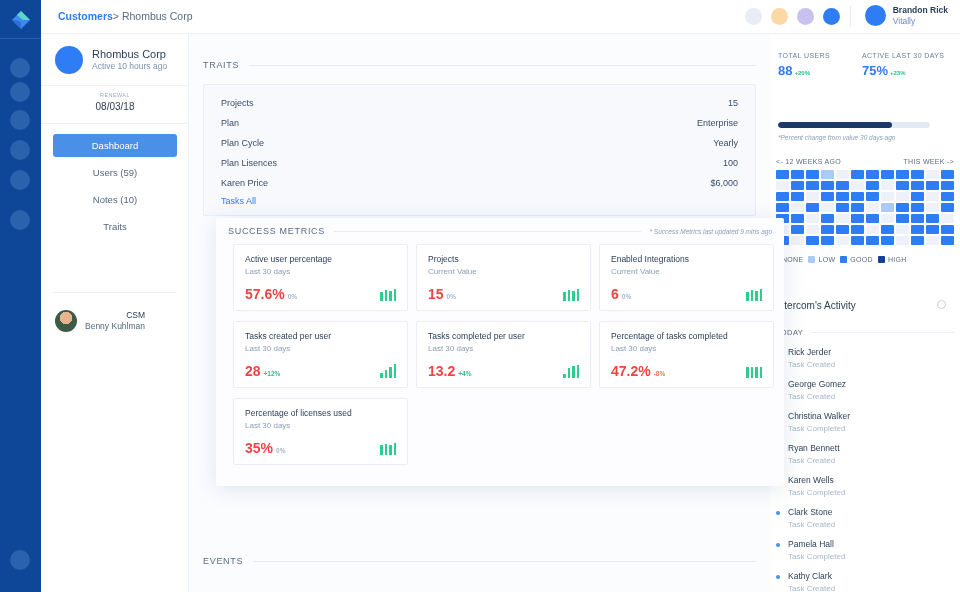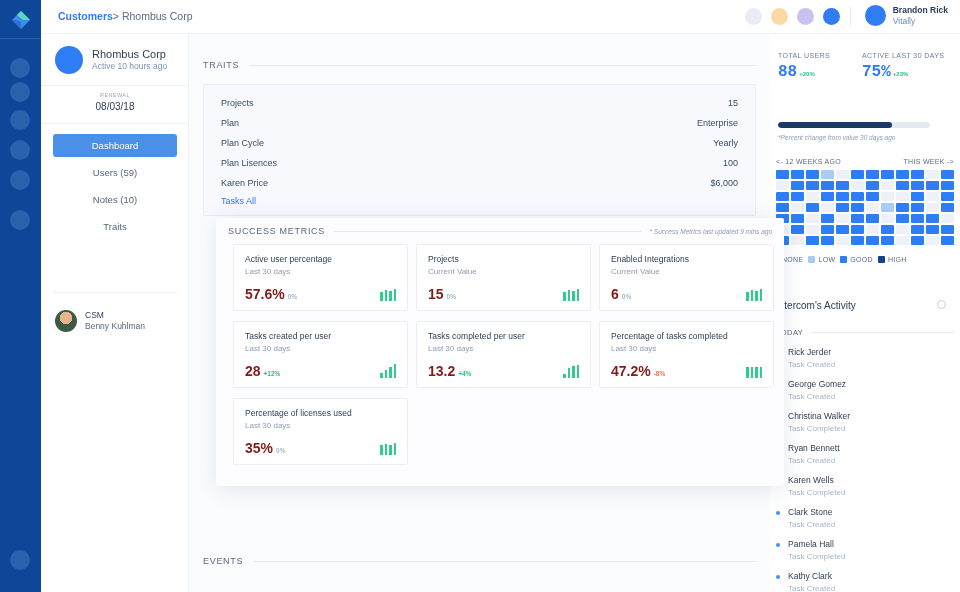--- a/index.html
+++ b/index.html
@@ -73,21 +73,21 @@
   .kpi-v { font-size: 10px; margin-top: 3px; color: #2c3e56; }
   .kpi-v.blue { color: #2f7df4; }
 
   .navlist { position: absolute; left: 12px; top: 100px; width: 124px; }
   .navitem {
     height: 23px; display: flex; align-items: center; justify-content: center;
     font-size: 9.5px; color: #55677f; border-radius: 3px; margin-bottom: 4px;
   }
   .navitem.active { background: #4a90e8; color: #fff; }
   .nav-sep { position: absolute; left: 12px; top: 258px; width: 124px; height: 1px; background: #eef1f6; }
-  .csm { position: absolute; left: 14px; top: 276px; display: flex; align-items: center; gap: 8px; }
+  .csm { position: absolute; left: 14px; top: 276px; display: flex; align-items: center; gap: 8px; text-align: right; }
   .csm-av {
     width: 22px; height: 22px; border-radius: 50%;
     background: radial-gradient(circle at 50% 36%, #e8b48e 0 34%, #3c5a44 36% 100%);
   }
   .csm-role { font-size: 8.5px; color: #2c3e56; line-height: 1.35; }
   .csm-name { font-size: 8.5px; color: #55677f; line-height: 1.35; }
 
   
   .main { position: absolute; left: 189px; top: 34px; width: 581px; height: 558px; background: #fbfcfe; }
   .sect-head { display: flex; align-items: center; gap: 10px; }
@@ -110,21 +110,21 @@
   .events-head { position: absolute; left: 14px; top: 522px; width: 553px; }
   .ev-name { position: absolute; left: 14px; top: 556px; font-size: 9.5px; color: #2c3e56; }
 
   
   .right { position: absolute; left: 770px; top: 34px; width: 190px; height: 558px; background: #fff; }
   .rp-stats { position: absolute; left: 8px; top: 18px; width: 174px; display: flex; }
   .rp-stat { width: 78px; }
   .rp-stat.second { margin-left: 6px; width: 90px; }
   .rp-l { font-size: 7px; letter-spacing: .4px; color: #6b7f99; white-space: nowrap; }
   .rp-v { margin-top: 4px; display: flex; align-items: baseline; gap: 2px; }
-  .rp-num { font-size: 16px; font-weight: bold; color: #2f7df4; font-family: Liberation Mono, monospace; }
+  .rp-num { font-size: 13px; font-weight: bold; color: #2f7df4; }
   .rp-dlt { font-size: 6px; font-weight: bold; color: #26c281; }
   .rp-bar {
     position: absolute; left: 8px; top: 88px; width: 152px; height: 6px;
     border-radius: 3px; background: #e4eaf2; overflow: hidden;
   }
   .rp-bar-fill { height: 6px; border-radius: 3px; background: #1b3a6b; }
   .rp-note { position: absolute; left: 8px; top: 100px; font-size: 6.5px; font-style: italic; color: #8c9db5; }
 
   .hm-labels {
     position: absolute; left: 6px; top: 124px; width: 178px;
@@ -171,21 +171,21 @@
     position: absolute; left: 17px; top: 26px; width: 540px;
     display: grid; grid-template-columns: repeat(3, 175px); gap: 10px 8px;
   }
   .mcard {
     position: relative; width: 175px; height: 67px;
     background: #fff; border: 1px solid #e9eef6; border-radius: 2px; padding: 9px 11px;
   }
   .m-title { font-size: 8.5px; color: #2c3e56; line-height: 1.4; }
   .m-sub { font-size: 8px; color: #8c9db5; line-height: 1.5; }
   .m-val { position: absolute; left: 11px; bottom: 8px; display: flex; align-items: baseline; gap: 3px; }
-  .m-num { font-size: 14px; font-weight: bold; color: #7f1d1d; }
+  .m-num { font-size: 14px; font-weight: bold; color: #ef4444; }
   .m-dlt { font-size: 6.5px; font-weight: bold; }
   .m-dlt.flat { color: #a7b6c9; }
   .m-dlt.up { color: #26c281; }
   .m-dlt.down { color: #f2784b; }
   .spark { position: absolute; right: 11px; bottom: 9px; display: flex; align-items: flex-end; gap: 2px; height: 15px; }
   .spark i { width: 2.5px; background: #2ecc8f; display: block; }
 </style>
 </head>
 <body>
 

